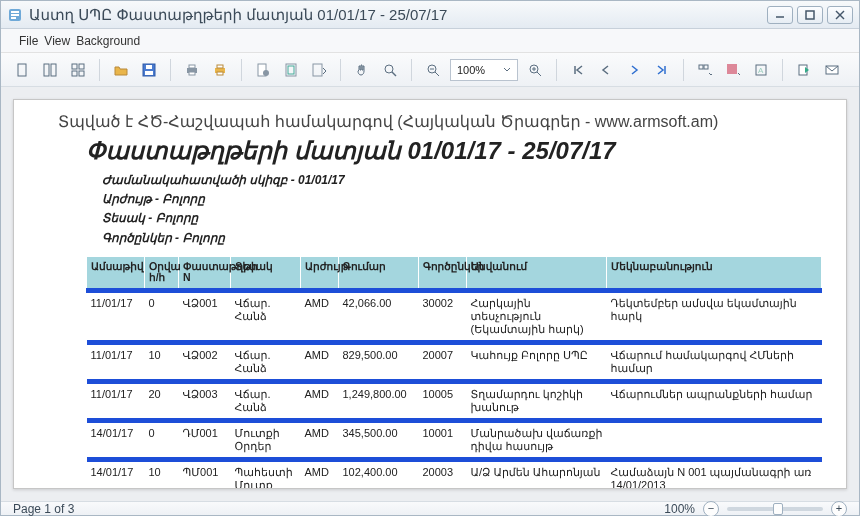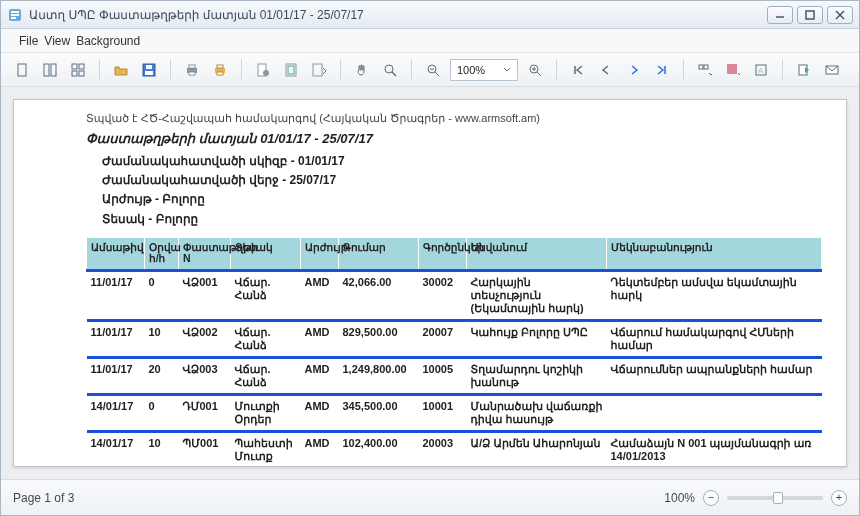--- a/index.html
+++ b/index.html
@@ -3,21 +3,21 @@
 <meta charset="utf-8">
 <style>
   * { box-sizing: border-box; }
   html, body { margin:0; padding:0; font-family: Tahoma, Arial, sans-serif; font-size: 12px; color:#222; }
   body { width:860px; height:516px; background:#fff; overflow:hidden; }
 
   .window { width:860px; height:516px; display:flex; flex-direction:column; border:1px solid #a9b7c4; background:#fdfdfd; }
   .titlebar { height:28px; display:flex; align-items:center; padding:0 6px;
     background: linear-gradient(#f7f9fb,#e4ebf2); border-bottom:1px solid #c7d0da; }
   .titlebar .ticon { width:16px; height:16px; margin-right:6px; display:flex; align-items:center; justify-content:center; }
-  .title-text { flex:1; color:#3b4a58; font-size:12px; overflow:hidden; white-space:nowrap; text-overflow:ellipsis;}
+  .title-text { flex:1; color:#3b4a58; font-size:15px; overflow:hidden; white-space:nowrap; text-overflow:ellipsis;}
   .winbtns { display:flex; gap:4px; }
   .winbtn { width:26px; height:18px; border:1px solid #9fb0c0; border-radius:3px;
     background:linear-gradient(#fcfdff,#e6edf4); display:flex; align-items:center; justify-content:center; cursor:default; }
   .winbtn svg { display:block; }
 
   .menubar { height:24px; display:flex; align-items:center; gap:6px; padding:0 18px; color:#333;
     background:#f7f8fa; border-bottom:1px solid #e2e2e2; }
   .menu-item { cursor:default; }
 
   .toolbar { height:34px; display:flex; align-items:center; padding:0 10px; gap:6px;
@@ -25,33 +25,33 @@
   .tbtn { width:22px; height:22px; border-radius:3px; display:flex; align-items:center; justify-content:center; }
   .sep { width:1px; height:22px; background:#d0d6dd; margin:0 4px; }
   .zoombox { height:22px; min-width:68px; border:1px solid #b9c3cf; background:#fff; display:flex; align-items:center; padding:0 6px; font-size:11px; gap:8px;}
   .zoombox .caret { margin-left:auto; }
 
   .content { flex:1; background:#eceef1; padding:12px; overflow:hidden; position:relative;}
   .page { width:100%; height:100%; background:#fff; border:1px solid #c6c6c6; box-shadow:0 1px 3px rgba(0,0,0,.15);
           overflow:hidden; position:relative; }
   .page-inner { padding:0; height:100%; overflow:hidden; }
 
-  .credit { font-size:11px; color:#444; padding:12px 60px 6px 72px; }
-  .h1 { font-size:13px; font-weight:bold; font-style:italic; padding:0 0 6px 72px; }
-  .params { padding:0 0 8px 88px; font-size:12px; font-weight:bold; line-height:1.6; }
+  .credit { font-size:16px; color:#444; padding:12px 60px 6px 44px; }
+  .h1 { font-size:24px; font-weight:bold; font-style:italic; padding:0 0 6px 72px; }
+  .params { padding:0 0 8px 88px; font-size:12px; font-weight:bold; font-style:italic; line-height:1.6; }
 
   .tblwrap { padding:0 24px 0 72px; }
   table { border-collapse:collapse; width:100%; font-size:11px; table-layout:fixed;}
   th { background:#a4d6de; text-align:left; padding:4px 4px; border:1px solid #fff; font-weight:bold; vertical-align:top;margin-left:12px;}
   td { padding:4px 4px; border-bottom:0px; vertical-align:top; }
-  tr.row td { border-top:3px solid #1d4ed8;font-weight:bold; }
+  tr.row td { border-top:5px solid #1d4ed8; }
   .num { text-align:left; }
   .thin { font-size:10.5px; line-height:1.1;}
 
-  .statusbar { height:36px; border-top:1px solid #d7dde3; background:linear-gradient(#f9fafc,#eef1f5);
+  .statusbar { height:14px; border-top:1px solid #d7dde3; background:linear-gradient(#f9fafc,#eef1f5);
     display:flex; align-items:center; padding:0 12px; color:#3b4a58; font-size:12px;}
   .status-right { margin-left:auto; display:flex; align-items:center; gap:8px;}
   .slider { width:96px; height:4px; background:#cfd7df; border-radius:2px; position:relative;}
   .slider .thumb { position:absolute; top:-4px; left:46px; width:10px; height:12px; background:#fdfdfd;
     border:1px solid #9fb0c0; border-radius:2px;}
   .roundbtn { width:16px; height:16px; border:1px solid #9fb0c0; border-radius:50%; display:flex;
     align-items:center; justify-content:center; background:#fdfdfd; font-size:11px; line-height:1;}
 </style>
 </head>
 <body>
@@ -251,23 +251,23 @@
       </span>
   </div>
 
   <div class="content">
     <div class="page">
       <div class="page-inner">
         <div class="credit">Տպված է ՀԾ-Հաշվապահ համակարգով (Հայկական Ծրագրեր - www.armsoft.am)</div>
         <div class="h1">Փաստաթղթերի մատյան 01/01/17 - 25/07/17</div>
         <div class="params" id="params">
             <div>Ժամանակահատվածի սկիզբ - 01/01/17</div>
-            <div>Ժամանակահատվածի վերջ - 25/07/17</div>
             <div>Արժույթ - Բոլորը</div>
             <div>Տեսակ - Բոլորը</div>
+            <div>Գործընկեր - Բոլորը</div>
           </div>
         <div class="tblwrap">
           <table>
             <colgroup>
               <col style="width:58px">
                 <col style="width:34px">
                 <col style="width:52px">
               <col style="width:70px">
                 <col style="width:38px">
                 <col style="width:80px">

